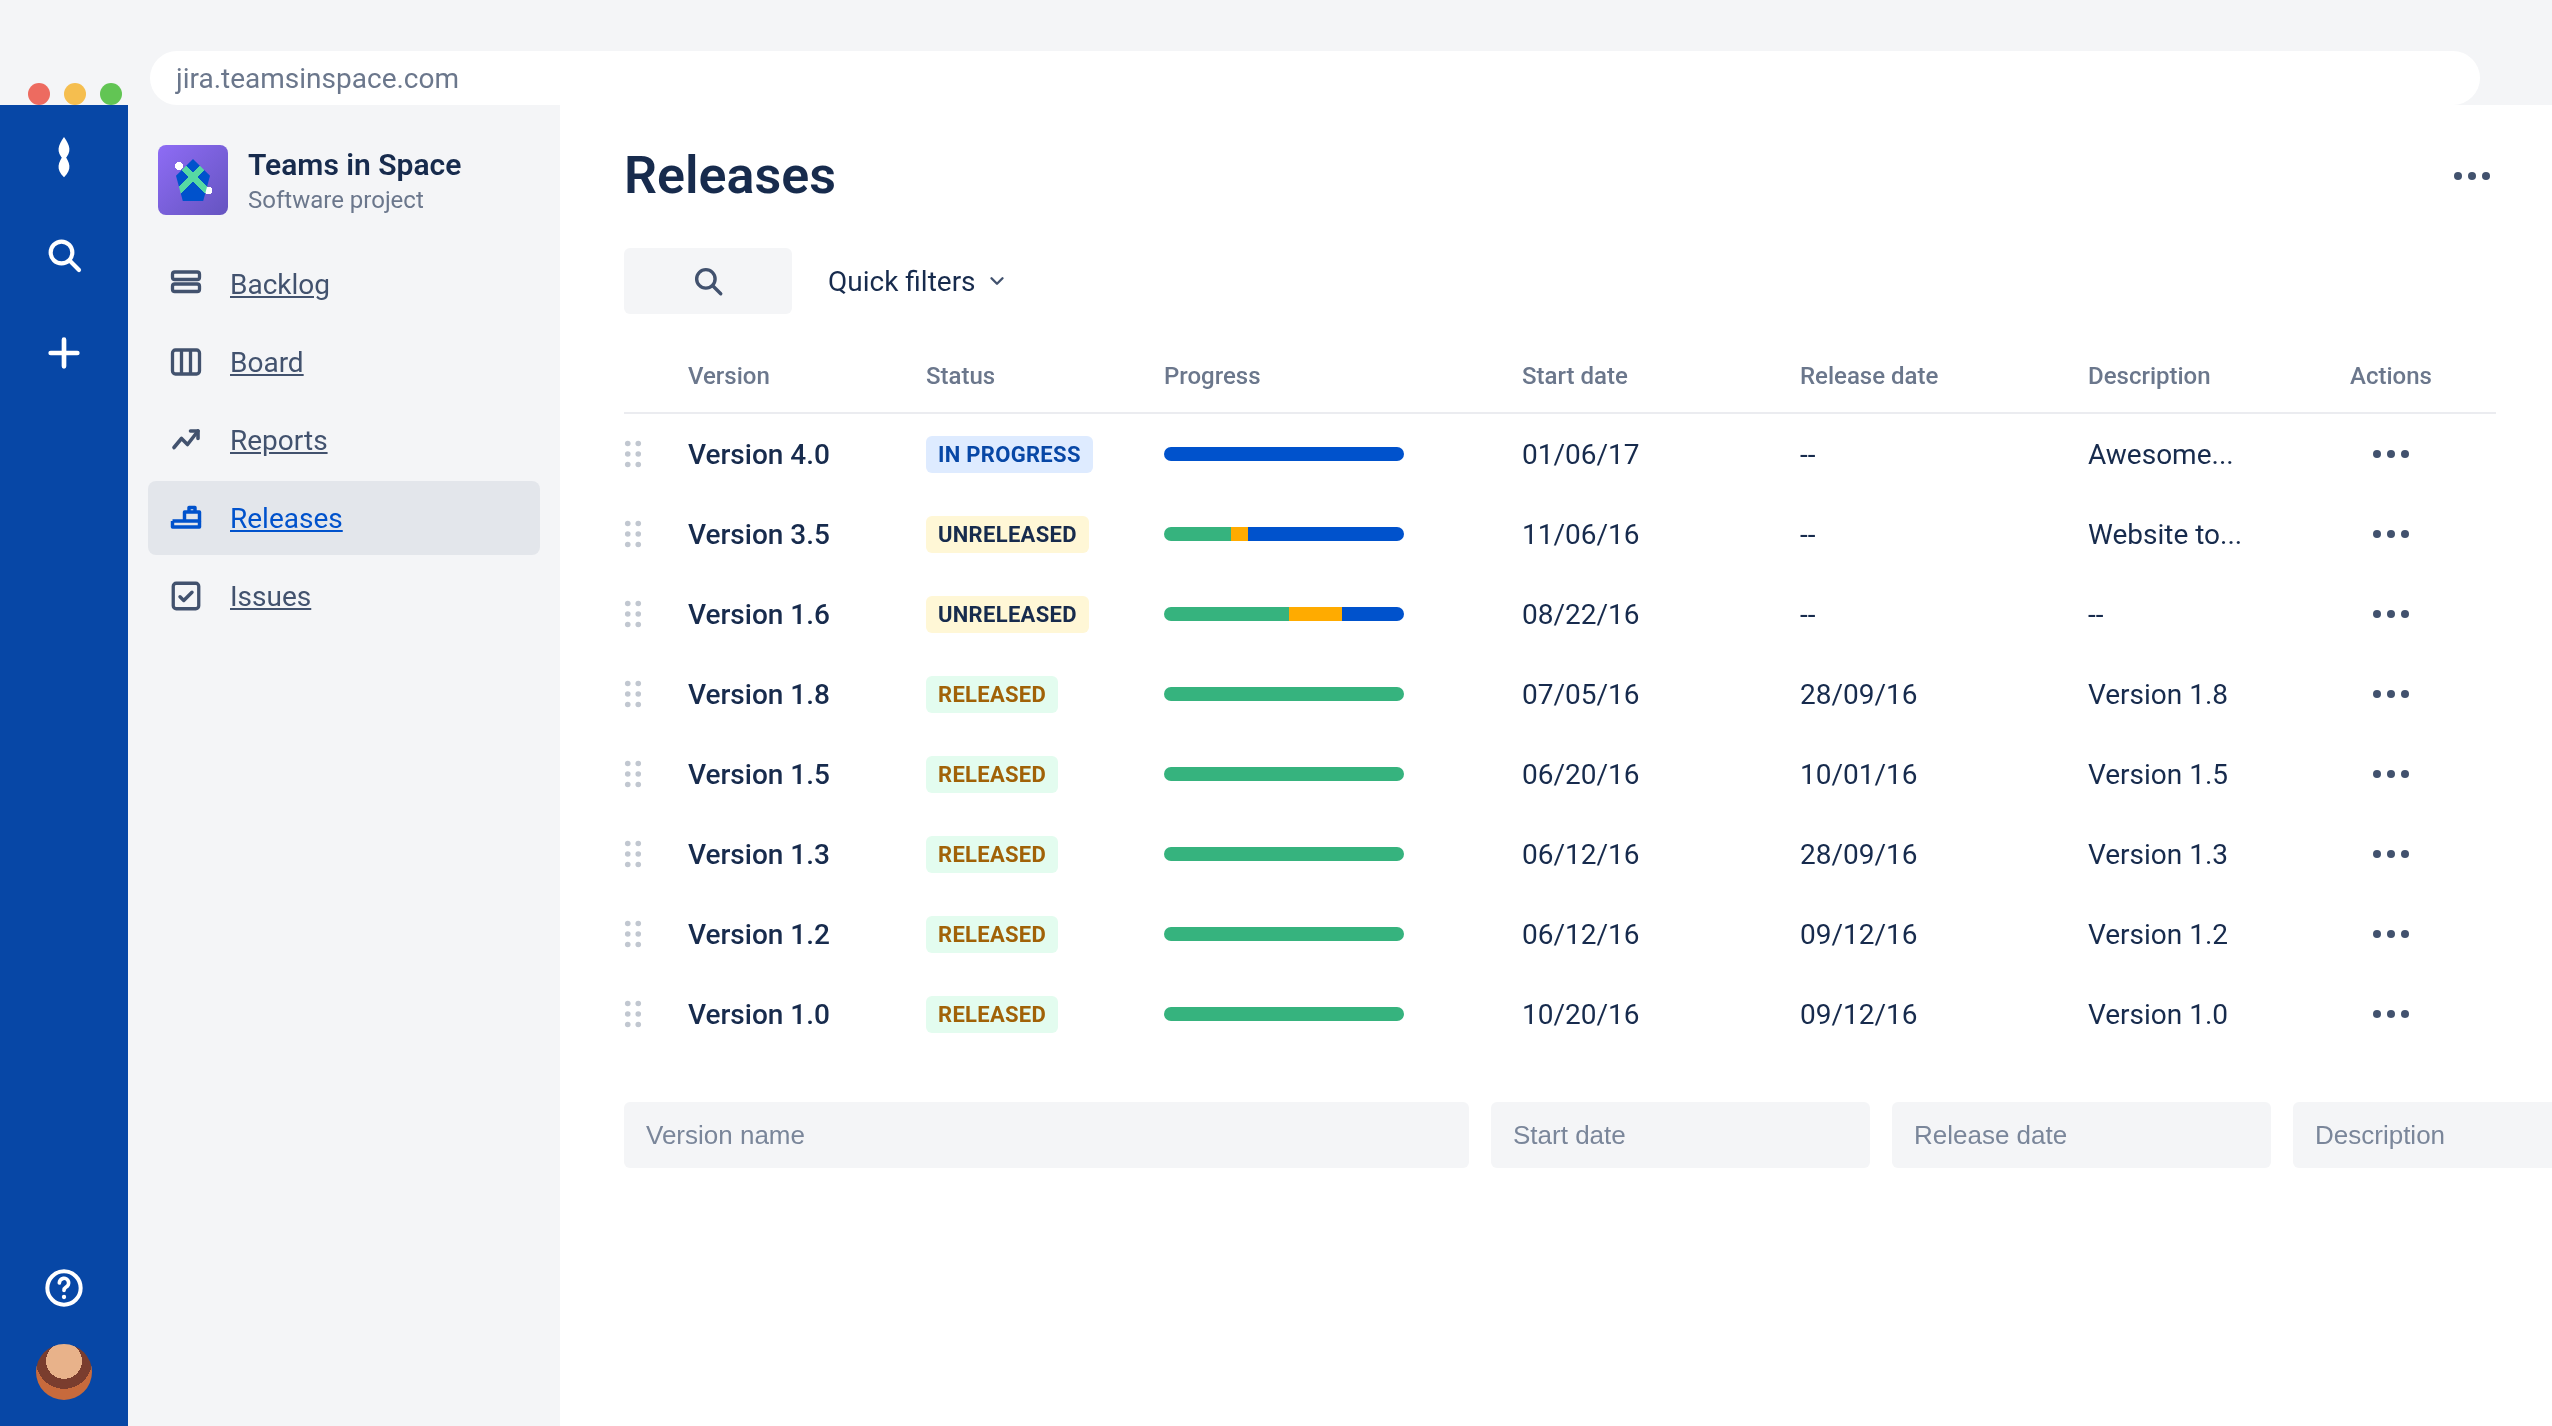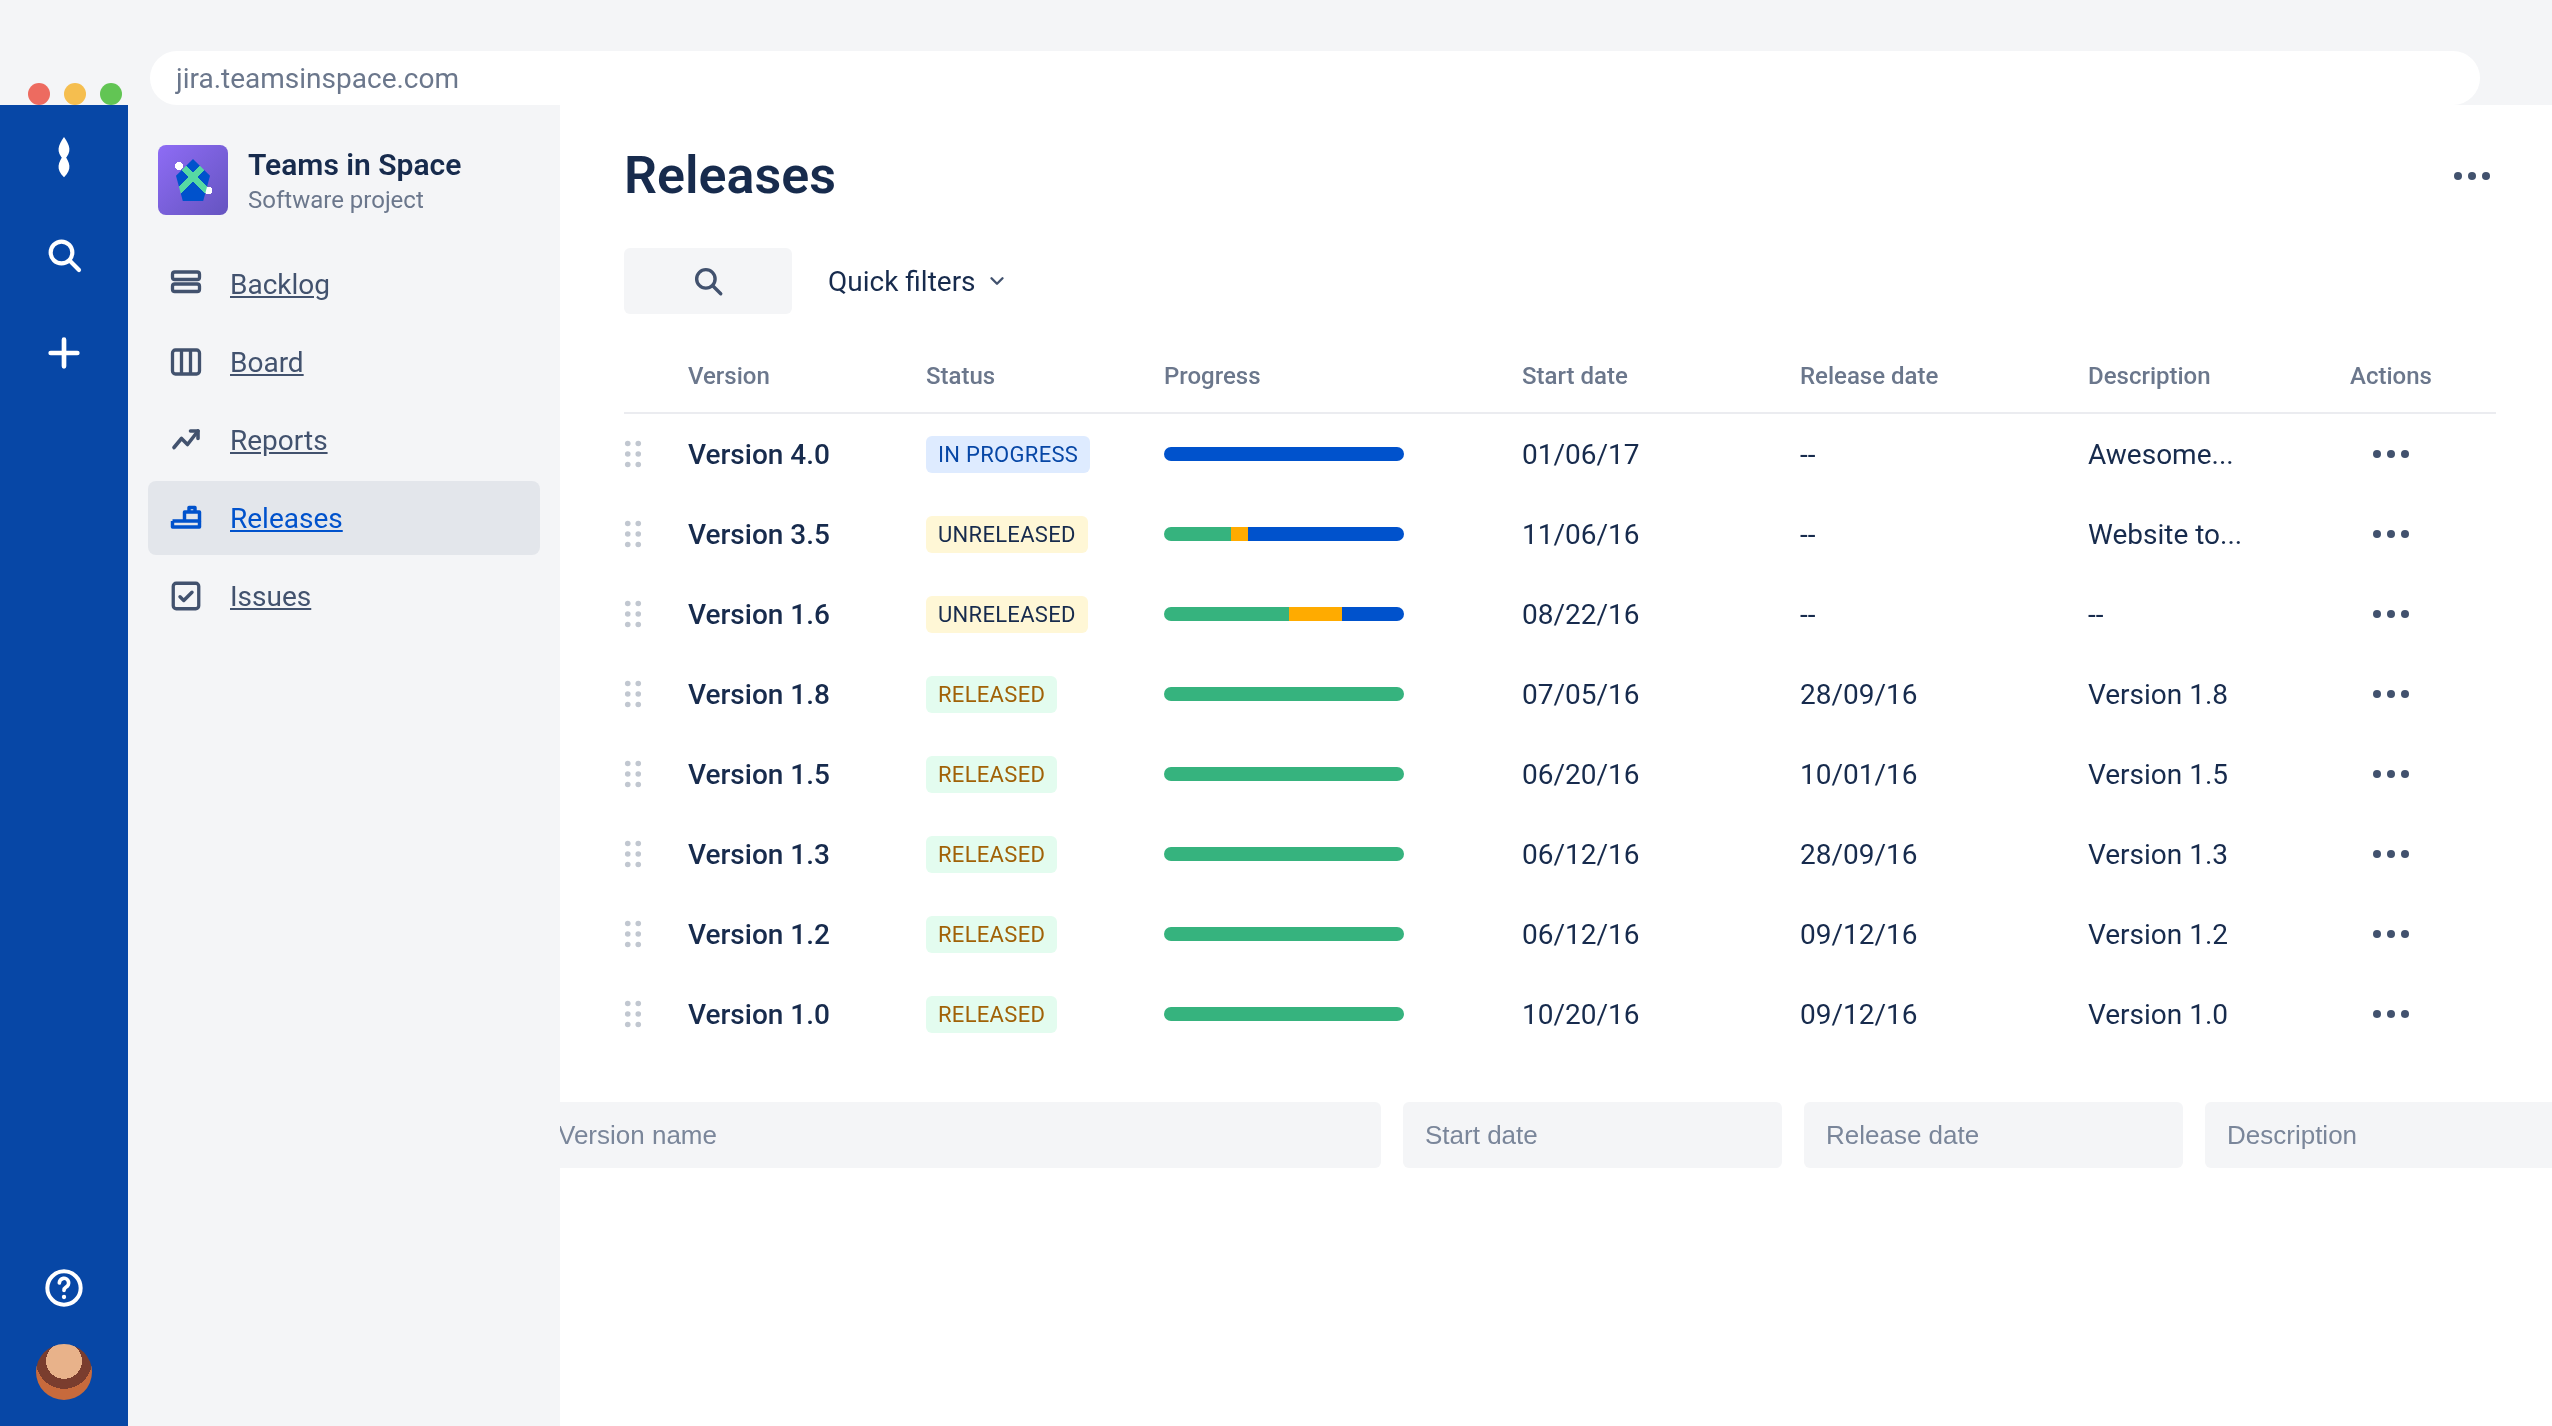--- a/index.html
+++ b/index.html
@@ -98,33 +98,33 @@
     grid-template-columns: 56px 230px 230px 350px 270px 280px 250px 90px;
     align-items:center;
     column-gap: 8px;
   }
   .thead { color:#6B778C; font-size:24px; font-weight:500; padding: 14px 0 22px 0; border-bottom: 2px solid #EBECF0;}
   .trow { height: 80px; font-size:28px; color:#172B4D;}
   .trow .drag { color:#C1C7D0; cursor:grab; display:flex; align-items:center;}
   .version-name { font-weight:500;}
   .lozenge {
     display:inline-block; padding: 6px 12px; border-radius:6px;
-    font-size:22px; font-weight:400; letter-spacing:0.3px;
+    font-size:22px; font-weight:700; letter-spacing:0.3px;
   }
   .lozenge.inprogress { background:#DEEBFF; color:#0747A6;}
   .lozenge.unreleased { background:#FFF7D6; color:#172B4D;}
   .lozenge.released { background:#E3FCEF; color:#a16207;}
   .progress-bar { width: 240px; height: 14px; border-radius: 7px; overflow:hidden; display:flex;}
   .seg-green { background:#36B37E;}
   .seg-yellow { background:#FFAB00;}
   .seg-blue { background:#0052CC;}
   .desc { white-space:nowrap; overflow:hidden; text-overflow:ellipsis;}
   .row-actions { display:flex; justify-content:center; cursor:pointer;}
   
-  .new-row { display:flex; gap: 22px; margin-top: 48px; align-items:center;justify-content:center;}
+  .new-row { display:flex; gap: 22px; margin-top: 48px; align-items:center;}
   .input {
     height: 66px; background:#F4F5F7; border: none; border-radius:6px;
     padding: 0 22px; font-size:26px; color:#172B4D;
   }
   .input::placeholder { color:#7A869A;}
   .input.vname { flex: 0 0 845px;}
   .input.sdate { flex: 0 0 256px;}
   .input.rdate { flex: 0 0 256px;}
   .input.dsc  { flex: 0 0 256px;}
   .dots { display:flex; gap:6px;}

